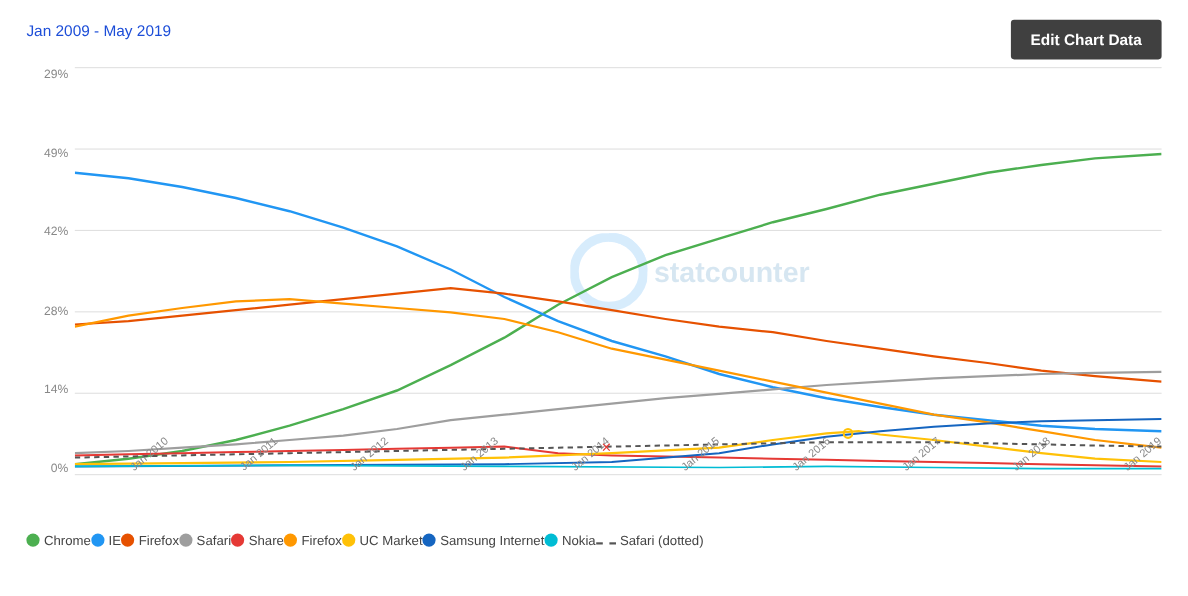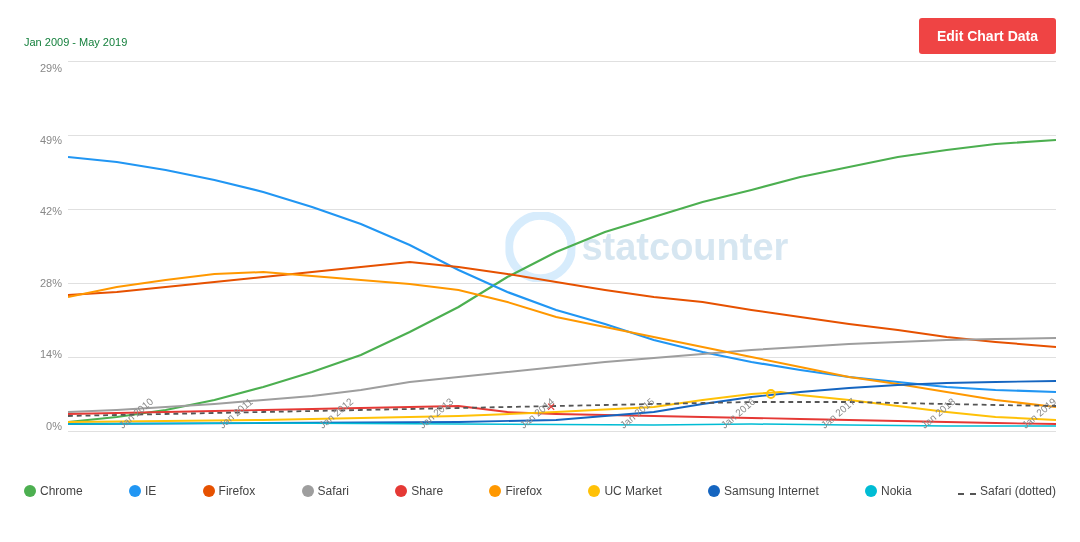--- a/index.html
+++ b/index.html
@@ -17,26 +17,26 @@
       align-items: flex-start;
       padding: 18px 24px 0 24px;
     }
     .title-block {}
     .chart-title {
       font-size: 22px;
       font-weight: 400;
       color: #333;
     }
     .chart-subtitle {
-      font-size: 11px;
-      color: #15803d;
-      margin-top: 18px;
+      font-size: 14px;
+      color: #1d4ed8;
+      margin-top: 2px;
     }
     .edit-btn {
-      background: #ef4444;
+      background: #404040;
       color: #fff;
       border: none;
       padding: 10px 18px;
       font-size: 14px;
       font-weight: bold;
       cursor: pointer;
       border-radius: 3px;
       white-space: nowrap;
     }
     .chart-area {
@@ -85,21 +85,21 @@
       left: 0;
       top: 0;
       width: 100%;
       height: 100%;
     }
     .watermark {
       position: absolute;
       left: 50%;
       top: 50%;
       transform: translate(-20%, -50%);
-      font-size: 38px;
+      font-size: 26px;
       color: rgba(180, 210, 230, 0.55);
       font-weight: bold;
       pointer-events: none;
       display: flex;
       align-items: center;
       gap: 6px;
     }
     .watermark-logo {
       width: 70px;
       height: 70px;
@@ -116,21 +116,21 @@
     .x-label {
       font-size: 10px;
       color: #888;
       transform: rotate(-40deg);
       transform-origin: top center;
       white-space: nowrap;
     }
     .legend {
       display: flex;
       flex-wrap: wrap;
-      justify-content: space-between;
+      justify-content: flex-start;
       padding: 2px 24px 0;
       font-size: 12px;
       color: #444;
     }
     .legend-item {
       display: flex;
       align-items: center;
       gap: 4px;
     }
     .legend-dot {

